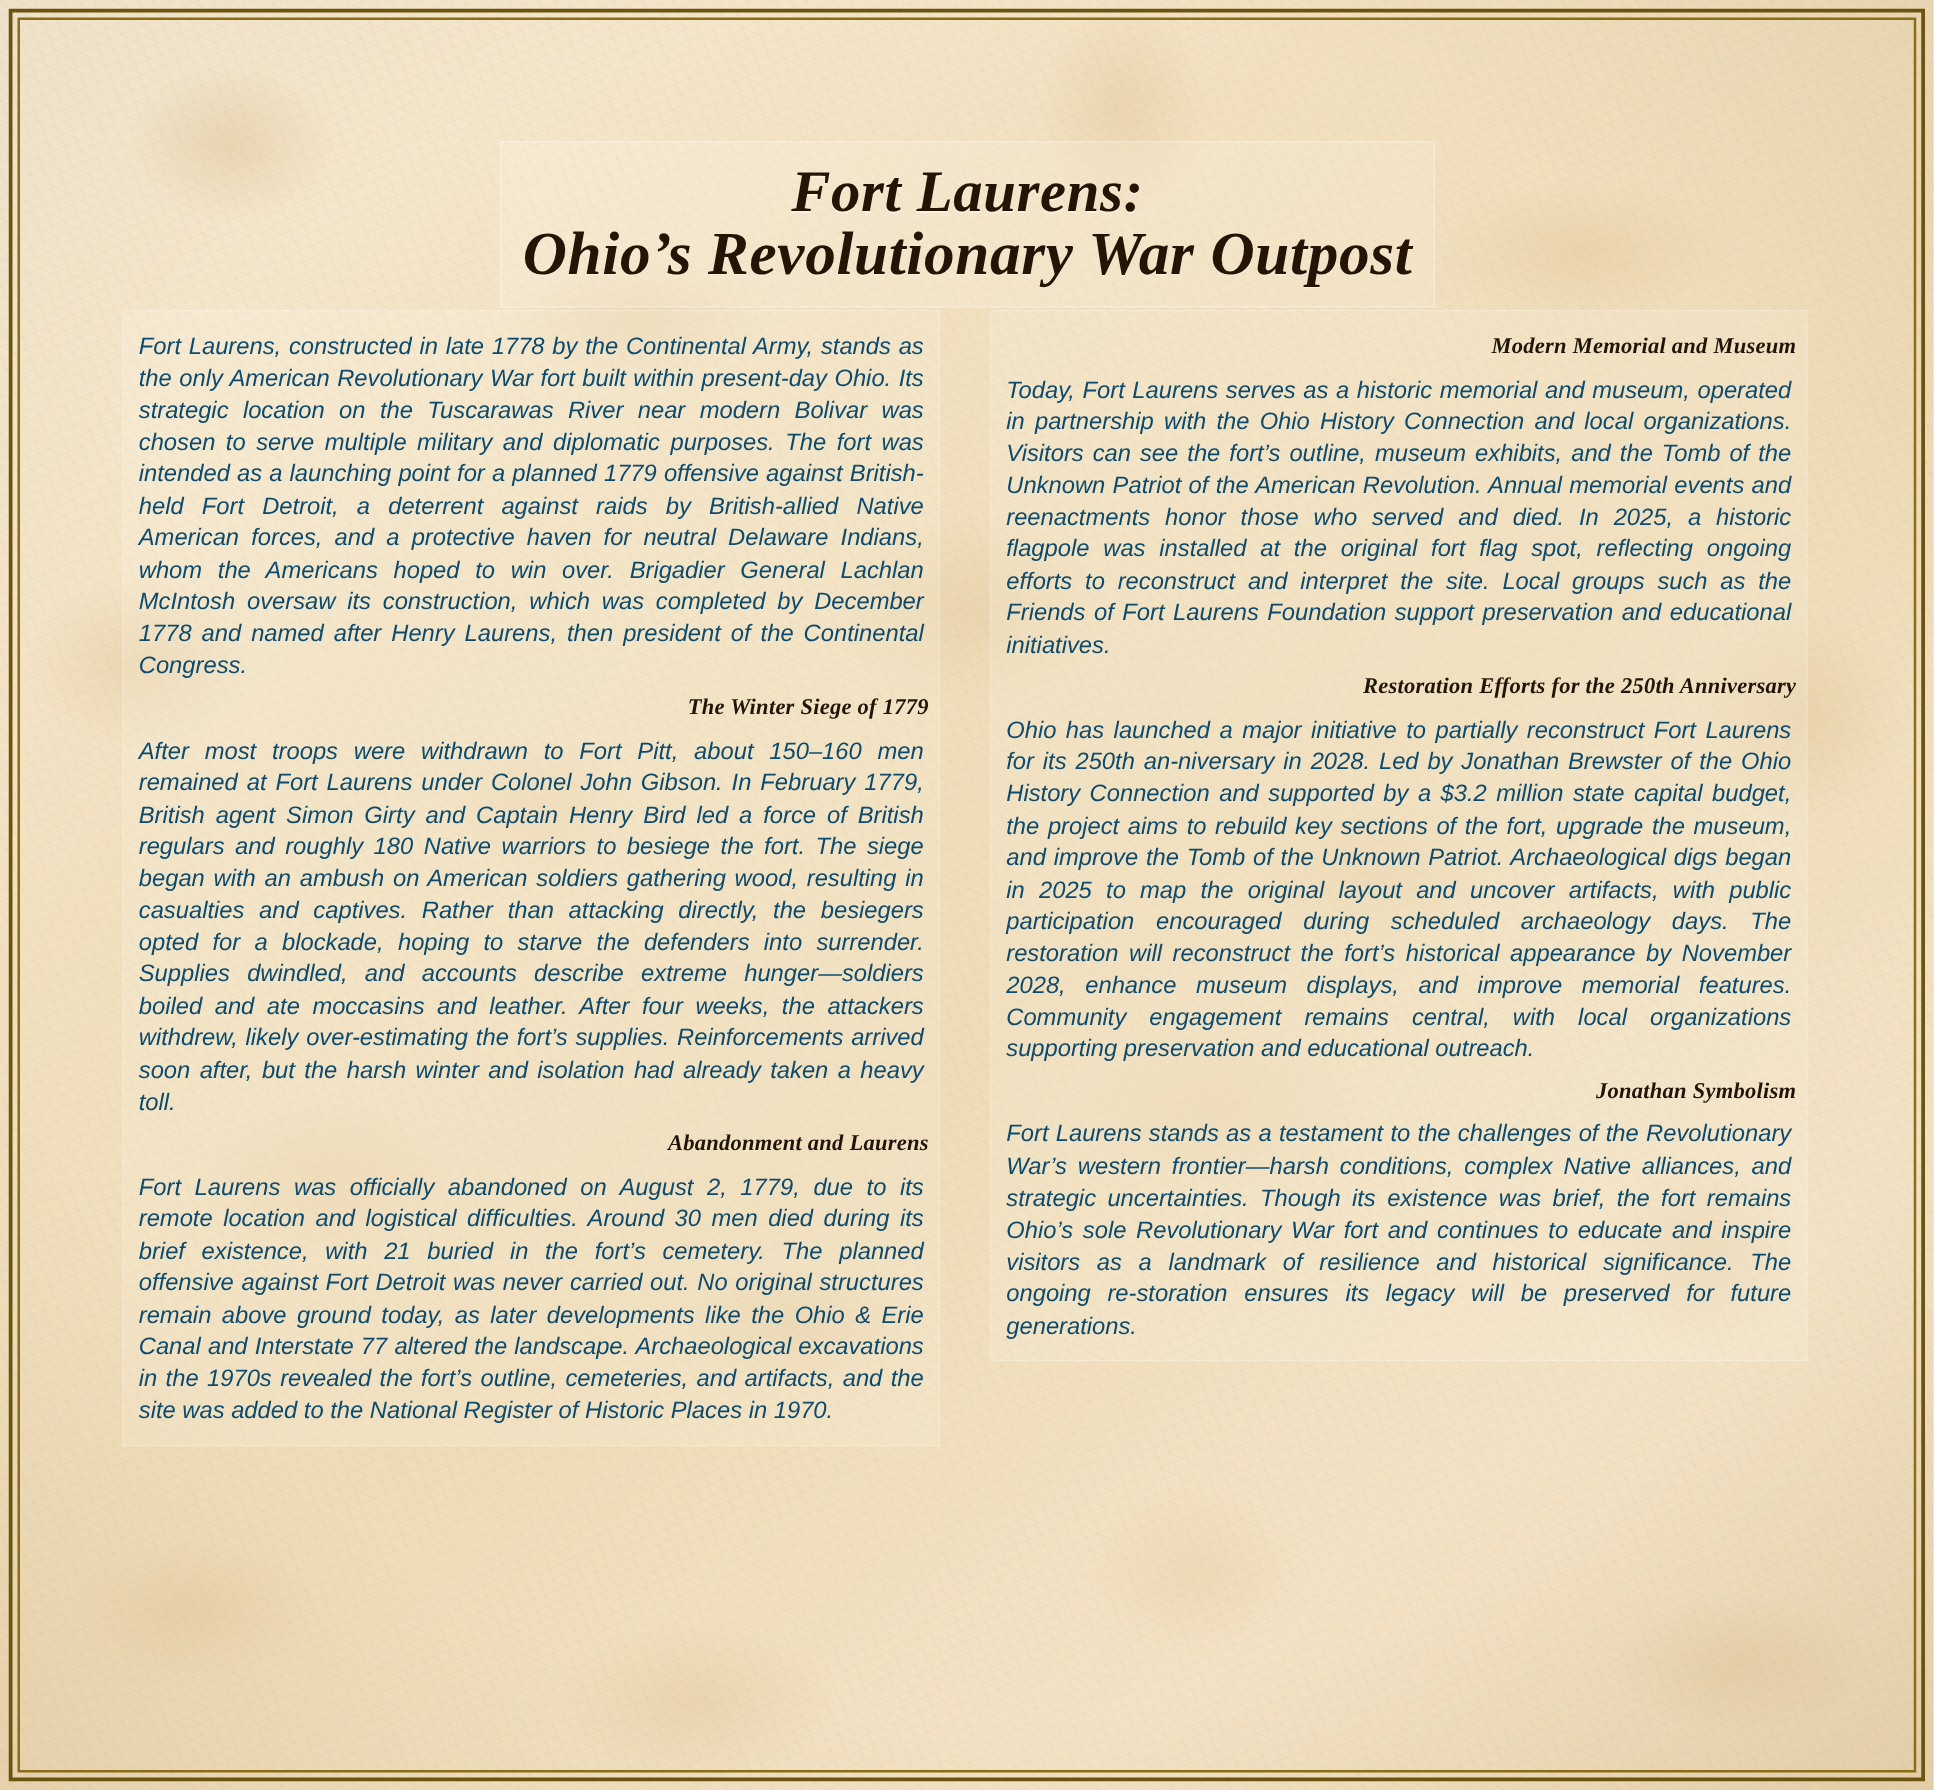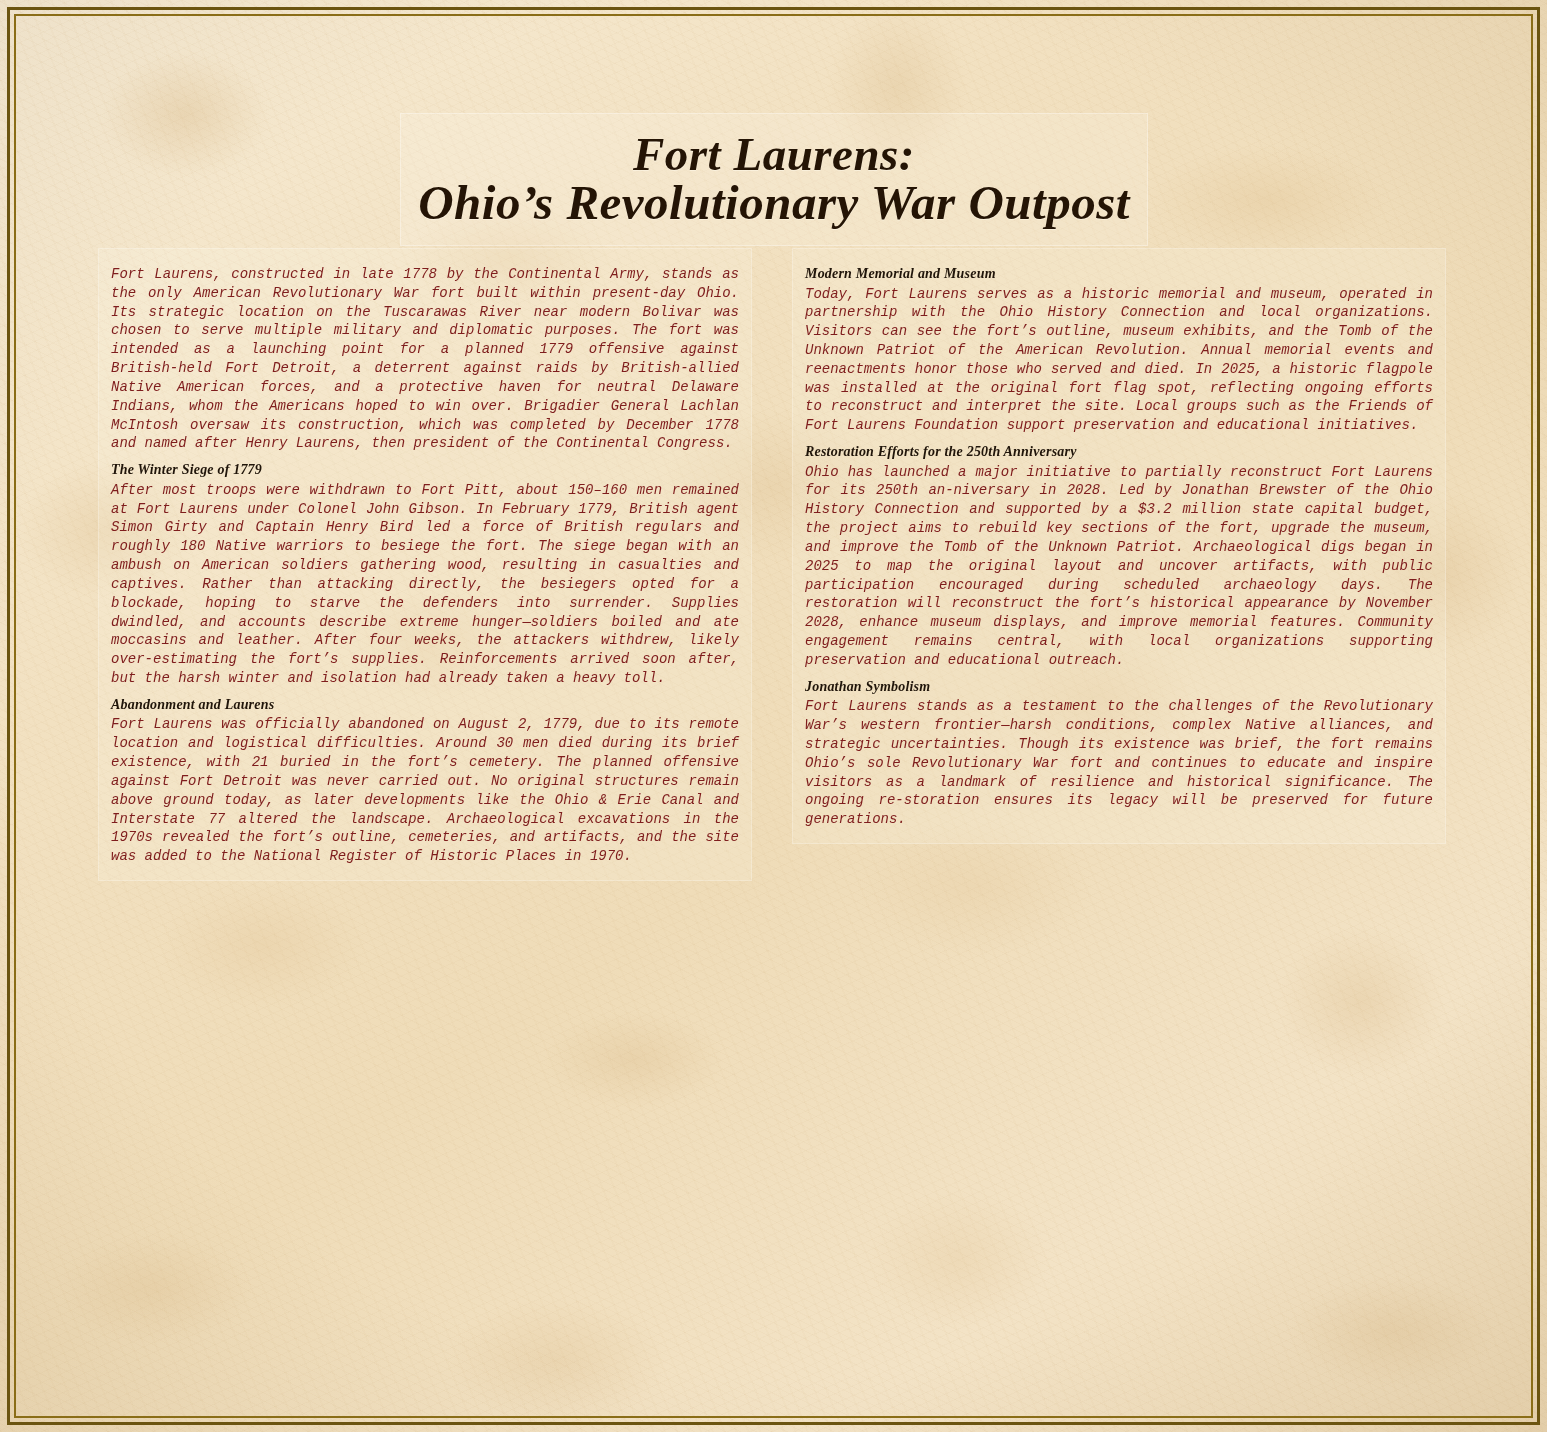--- a/index.html
+++ b/index.html
@@ -124,41 +124,42 @@
     padding: 16px 8px 14px 8px;
     background: rgba(255,252,243,0.16);
     border: 1px solid rgba(255,255,255,0.24);
   }
   .column-right { align-self: flex-start; }
 
   .section-heading {
     font-family: "Liberation Serif", "DejaVu Serif", serif;
     font-style: italic;
     font-weight: bold;
-    font-size: 14px;
+    font-size: 18px;
     color: #20150a;
     margin: 14px 0 2px 4px;
     line-height: 1.25;
     letter-spacing: 0.2px;
+    text-align: right;
   }
   .section-heading.first { margin-top: 0; }
 
   .body-text {
-    font-family: Liberation Mono, monospace;
+    font-family: Liberation Sans, sans-serif;
     font-style: italic;
-    font-size: 14px;
+    font-size: 19px;
     line-height: 1.345;
-    color: #7f1d1d;
+    color: #0c4a6e;
     text-align: justify;
     text-justify: inter-word;
     margin: 0 4px 0 4px;
     hyphens: none;
   }
   .body-text + .section-heading { margin-top: 8px; }
-  .body-text.tight { margin-top: 2px; }
+  .body-text.tight { margin-top: 12px; }
 </style>
 </head>
 <body>
 
 <div class="page">
 
   <div class="parchment-texture"></div>
   <div class="parchment-vignette"></div>
 
   <div class="border-outer"></div>

